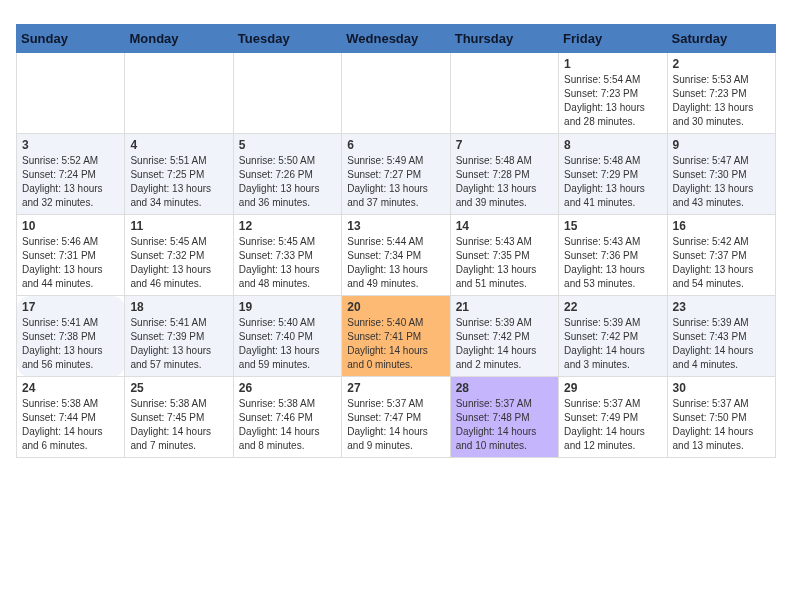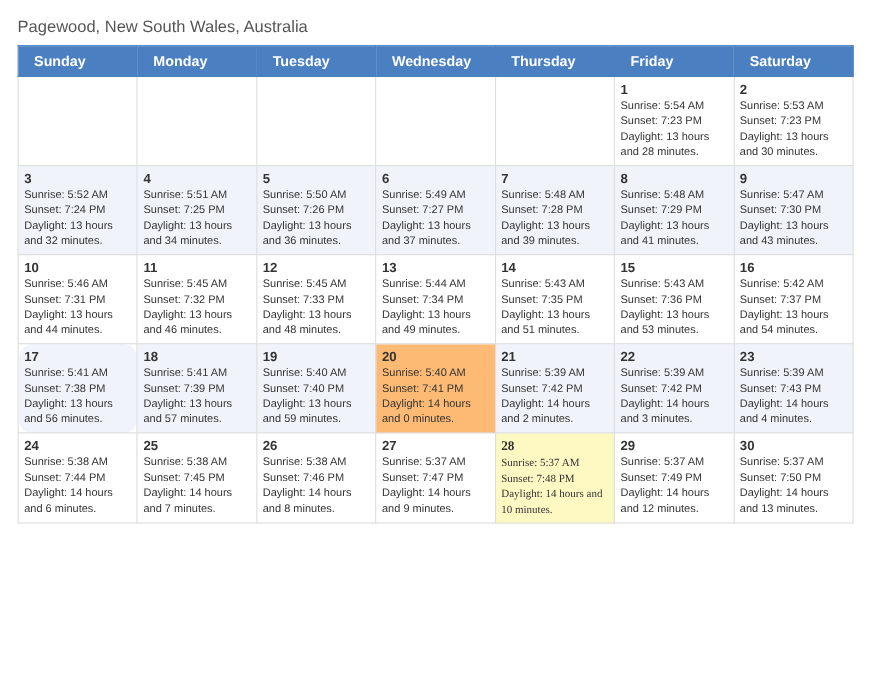--- a/index.html
+++ b/index.html
@@ -54,24 +54,24 @@
       font-size: 15px;
       color: #555;
     }
     .calendar {
       width: 100%;
       border-collapse: collapse;
       border: 1px solid #ccc;
     }
     .calendar th {
       background-color: #4a7fc1;
-      color: #ffffff;
+      color: #0f172a;
       font-size: 13px;
       font-weight: bold;
-      padding: 6px 14px;
+      padding: 6px 4px;
       text-align: left;
       border: 1px solid #4a7fc1;
     }
     .calendar td {
       vertical-align: top;
       padding: 4px 5px;
       font-size: 10.5px;
       color: #333;
       border: 1px solid #ddd;
       width: calc(100% / 7);
@@ -96,21 +96,20 @@
     }
     .empty-cell {
       background-color: #fff;
     }
   </style>
 </head>
 <body>
 
 <div class="header-area">
   <div class="title-area">
-    <div class="location-title">Pagewood, New South Wales, Australia</div>
   </div>
 </div>
 
 <table class="calendar">
   <thead>
     <tr>
     <th>Sunday</th>
         <th>Monday</th>
         <th>Tuesday</th>
         <th>Wednesday</th>
@@ -289,21 +288,21 @@
           <div class="day-info" style="white-space: pre-line;">Sunrise: 5:38 AM
 Sunset: 7:46 PM
 Daylight: 14 hours and 8 minutes.</div>
         </td>
         <td style="background-color: rgb(255, 255, 255);">
           <span class="day-num">27</span>
           <div class="day-info" style="white-space: pre-line;">Sunrise: 5:37 AM
 Sunset: 7:47 PM
 Daylight: 14 hours and 9 minutes.</div>
         </td>
-        <td style="background-color: #fef9c3; font-family: Liberation Serif, serif;">
+        <td style="background-color: #c4b5fd;">
           <span class="day-num">28</span>
           <div class="day-info" style="white-space: pre-line;">Sunrise: 5:37 AM
 Sunset: 7:48 PM
 Daylight: 14 hours and 10 minutes.</div>
         </td>
         <td style="background-color: rgb(255, 255, 255);">
           <span class="day-num">29</span>
           <div class="day-info" style="white-space: pre-line;">Sunrise: 5:37 AM
 Sunset: 7:49 PM
 Daylight: 14 hours and 12 minutes.</div>

